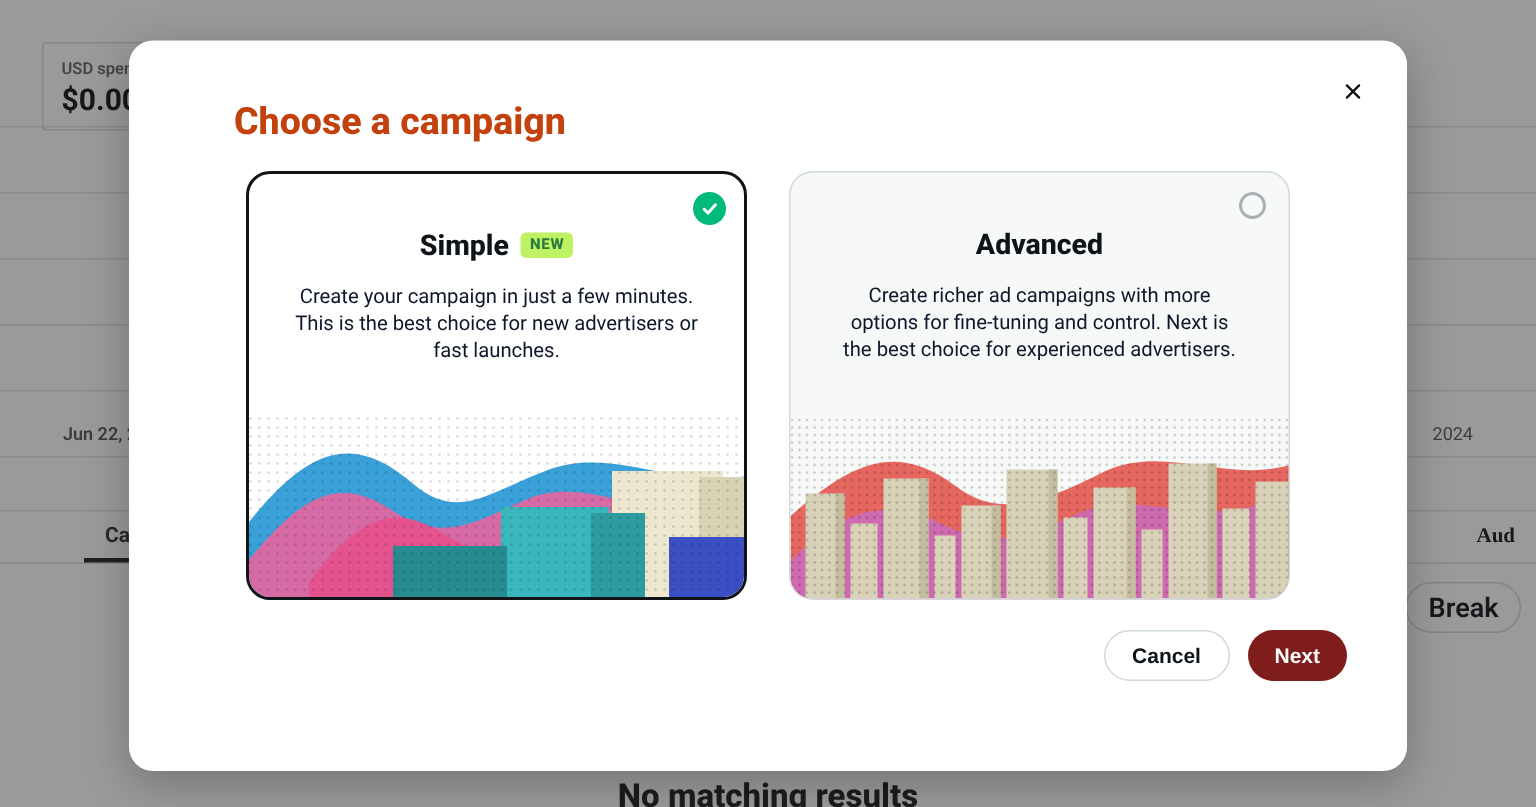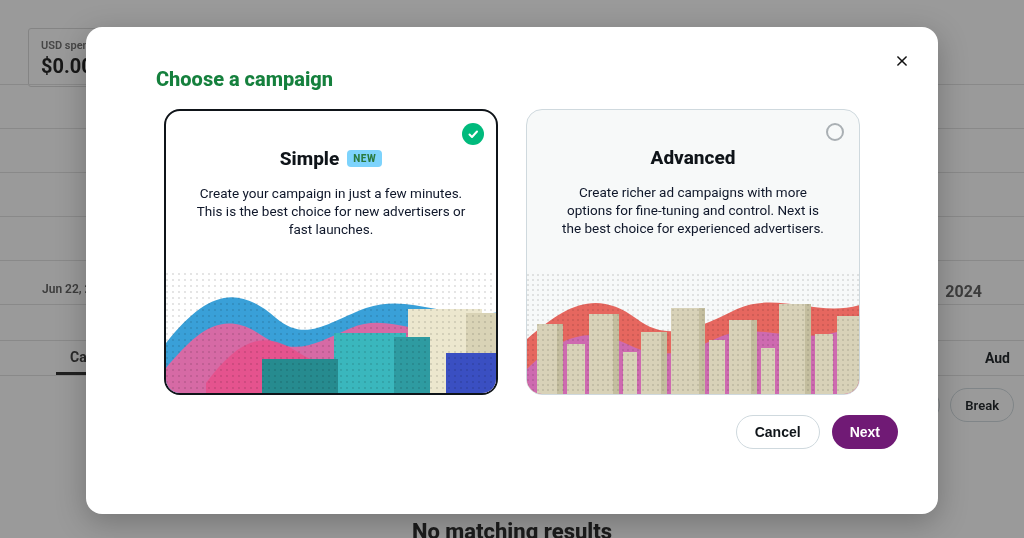--- a/index.html
+++ b/index.html
@@ -36,23 +36,23 @@
     top: 282px;
     left: 42px;
     font-size: 12px;
     color: #555;
     font-weight: 600;
   }
   .date-label-right {
     position: absolute;
     top: 282px;
     right: 42px;
-    font-size: 16px;
+    font-size: 12px;
     color: #555;
-    font-weight: 700;
+    font-weight: 400;
   }
   .bd-row { position:absolute; left:0; right:0; border-top:1px solid #e1e1e1; }
   .tabs-row {
     position: absolute;
     top: 340px;
     left: 0;
     right: 0;
     border-top: 1px solid #e1e1e1;
     border-bottom: 1px solid #e1e1e1;
     height: 36px;
@@ -60,28 +60,28 @@
     align-items: center;
     padding-left: 56px;
   }
   .tab-item {
     font-size: 14px; font-weight: 700; color: #333;
     padding: 0 14px; height:100%; display:flex; align-items:center;
     border-bottom: 3px solid #222;
   }
   .tab-right {
     position:absolute; right:0; top:340px; height:36px; display:flex; align-items:center;
-    font-size:14px; font-weight:700; padding:17px 14px;
+    font-size:14px; font-weight:700; padding:17px 14px;font-family:Liberation Serif, serif;
   }
   .pills-row {
     position:absolute; top:388px; right:10px; display:flex; gap:10px;
   }
   .pill {
     border:1px solid #cfd9de; border-radius:20px; height:34px;
-    display:flex; align-items:center; padding:0 14px; font-size:13px; font-weight:600;
+    display:flex; align-items:center; padding:0 14px; font-size:18px; font-weight:600;
   }
   .no-results {
     position:absolute; bottom:-6px; left:0; right:0; text-align:center;
     font-size:22px; font-weight:800; color:#1a1a1a;
   }
 
   .overlay {
     position: absolute;
     inset: 0;
     background: rgba(30,30,30,0.45);
@@ -104,23 +104,23 @@
   .modal-close {
     position: absolute;
     top: 20px;
     right: 22px;
     width: 28px; height: 28px;
     display:flex; align-items:center; justify-content:center;
     cursor:pointer; border-radius:50%;
     font-size: 18px; color:#222; font-weight:600;
   }
   .modal-title {
-    font-size: 20px;
+    font-size: 25px;
     font-weight: 800;
-    color: #15803d;
+    color: #c2410c;
     margin-left: 34px;
     margin-top: 12px;
     margin-bottom: 18px;
   }
 
   .cards {
     display: flex;
     gap: 28px;
     justify-content: center;
   }
@@ -157,21 +157,21 @@
   }
   .radio-checked svg { display:block; }
 
   .card-title-row {
     display:flex; align-items:center; gap:8px; margin-bottom:14px;
   }
   .card-title {
     font-size: 19px; font-weight: 800; color:#0f1419;
   }
   .new-badge {
-    background:#7dd3fc; color:#2a7a3f;
+    background:#bef264; color:#2a7a3f;
     font-size:10px; font-weight:800; letter-spacing:0.5px;
     padding:3px 6px; border-radius:4px;
   }
   .card-desc {
     font-size: 13.5px; color:#0f172a; text-align:center;
     line-height: 1.35;
     padding: 0 30px;
   }
 
   .card-art {
@@ -185,21 +185,21 @@
   .btn {
     height: 34px; border-radius: 18px; padding: 0 18px;
     font-size: 14px; font-weight: 700;
     display:flex; align-items:center; cursor:pointer;
     border: none;
   }
   .btn-secondary {
     background:#fff; color:#0f1419; border:1px solid #cfd9de;
   }
   .btn-primary {
-    background:#701a75; color:#fff;
+    background:#7f1d1d; color:#fff;
   }
 </style>
 </head>
 <body>
 
 <div class="backdrop">
   <div class="stat-box">
     <div class="stat-label">USD spent</div>
     <div class="stat-value">$0.00</div>
   </div>

